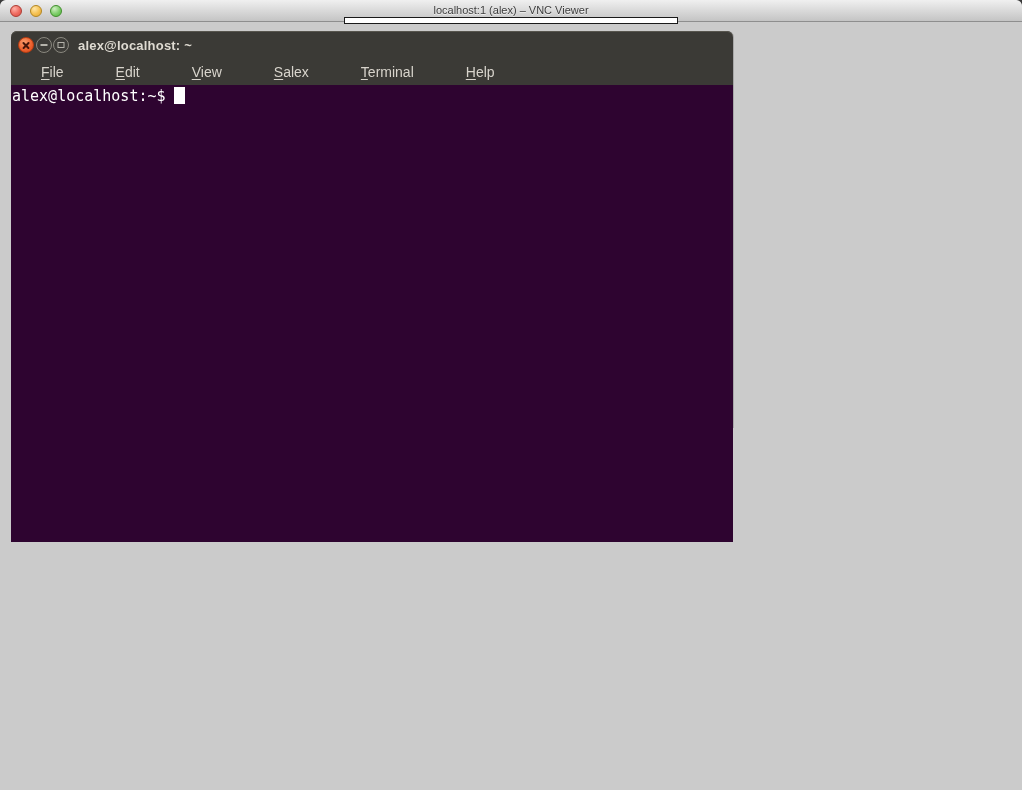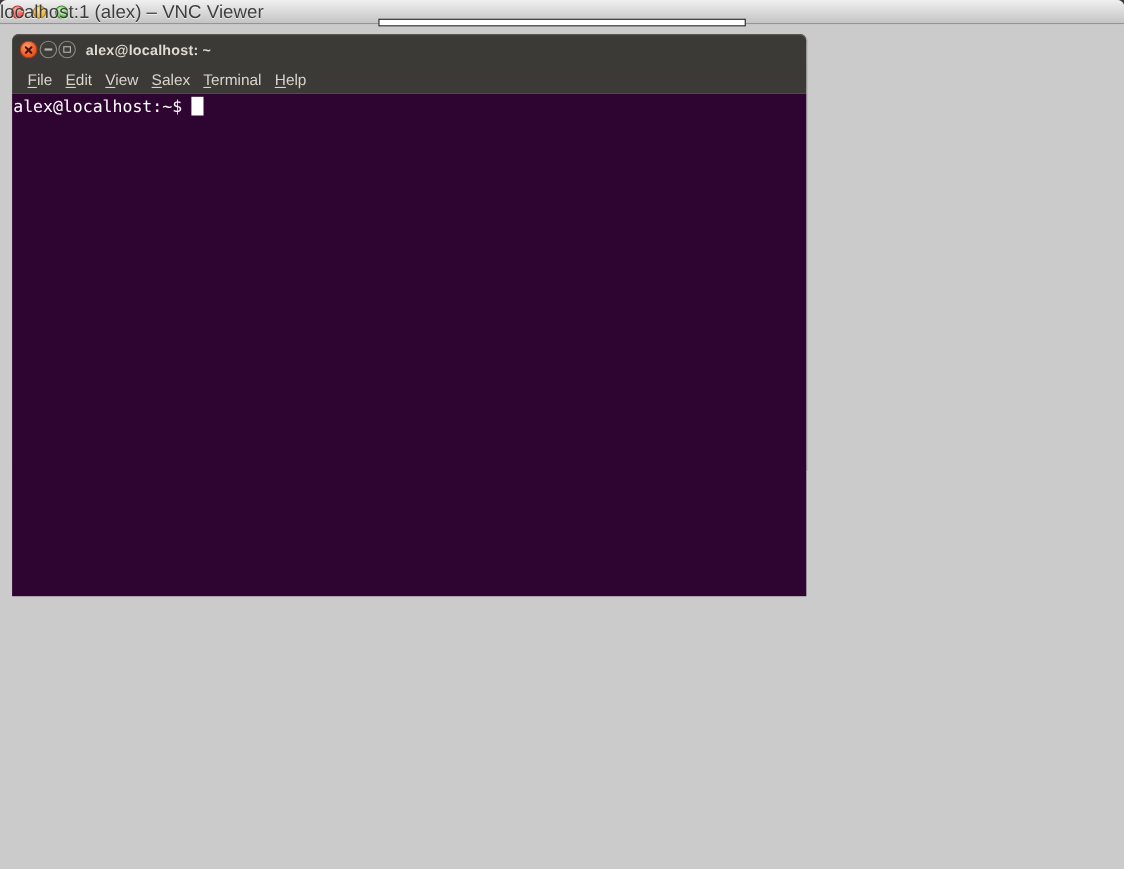--- a/index.html
+++ b/index.html
@@ -35,22 +35,22 @@
   .light.yellow {
     background: radial-gradient(circle at 35% 28%, #ffe6a6, #f5c04f 55%, #dfa53a);
     border: 1px solid #b2851f;
   }
   .light.green {
     background: radial-gradient(circle at 35% 28%, #cfeec2, #7ccd68 55%, #52b73e);
     border: 1px solid #3f8d2a;
   }
   .mac-title {
     position: absolute; left: 0; right: 0; top: 0; height: 22px;
-    line-height: 21px; 
-    font-size: 17px; color: #3d3d3d; font-weight: 400;
+    line-height: 21px; text-align: center;
+    font-size: 11px; color: #3d3d3d; font-weight: 400;
     text-shadow: 0 1px 0 rgba(255,255,255,0.65);
   }
 
   
   .vnc-tab {
     position: absolute; left: 344px; top: 17px; width: 334px; height: 7px;
     background: #ffffff; border: 1px solid #1a1a1a; z-index: 5;
   }
 
   
@@ -101,35 +101,35 @@
                   transform: translate(-50%,-50%); border: 1.5px solid #b5b3ab; }
 
   .term-title {
     position: absolute; left: 67px; top: 0; height: 29px; line-height: 29px;
     font-size: 13px; font-weight: bold; color: var(--chrome-text);
     letter-spacing: 0.2px;
   }
 
   .term-menubar {
     height: 25px; background: var(--term-chrome);
-    display: flex; align-items: flex-end; padding-left: 8px;
+    display: flex; align-items: flex-end; padding-left: 24px; gap: 40px;
   }
   .menu-item {
     font-size: 14px; color: #d8d4cc; padding: 0 6px; line-height: 25px;
     cursor: default;
   }
   .menu-item .mn { text-decoration: underline; text-underline-offset: 2px; }
 
   .term-screen {
     height: 457px; background: var(--term-bg);
     font-family: "DejaVu Sans Mono", "Liberation Mono", monospace;
     font-size: 15px; color: var(--term-text);
     padding: 2px 0 0 1px;
   }
-  .term-line { display: flex; align-items: center; height: 19px; white-space: pre; }
+  .term-line { display: flex; align-items: flex-start; height: 19px; white-space: pre; }
   .cursor {
     display: inline-block; width: 11px; height: 17px;
     background: #ffffff; margin-left: 8px;
   }
 </style>
 </head>
 <body>
 
 <div class="screen">
 

